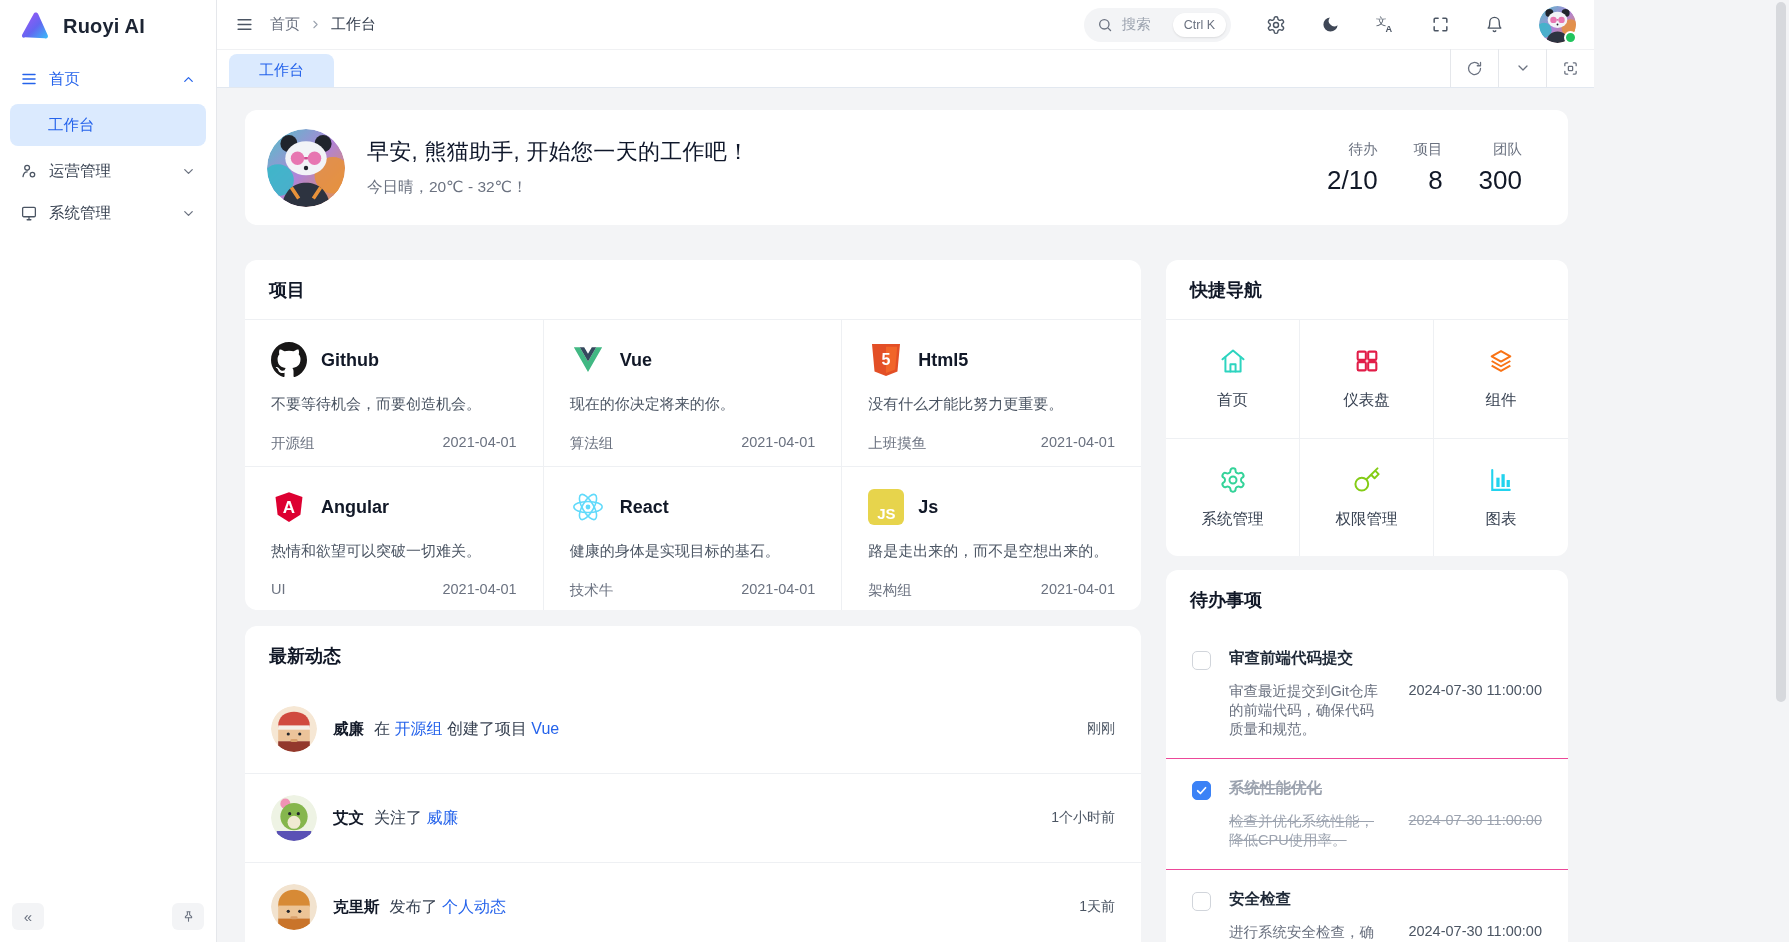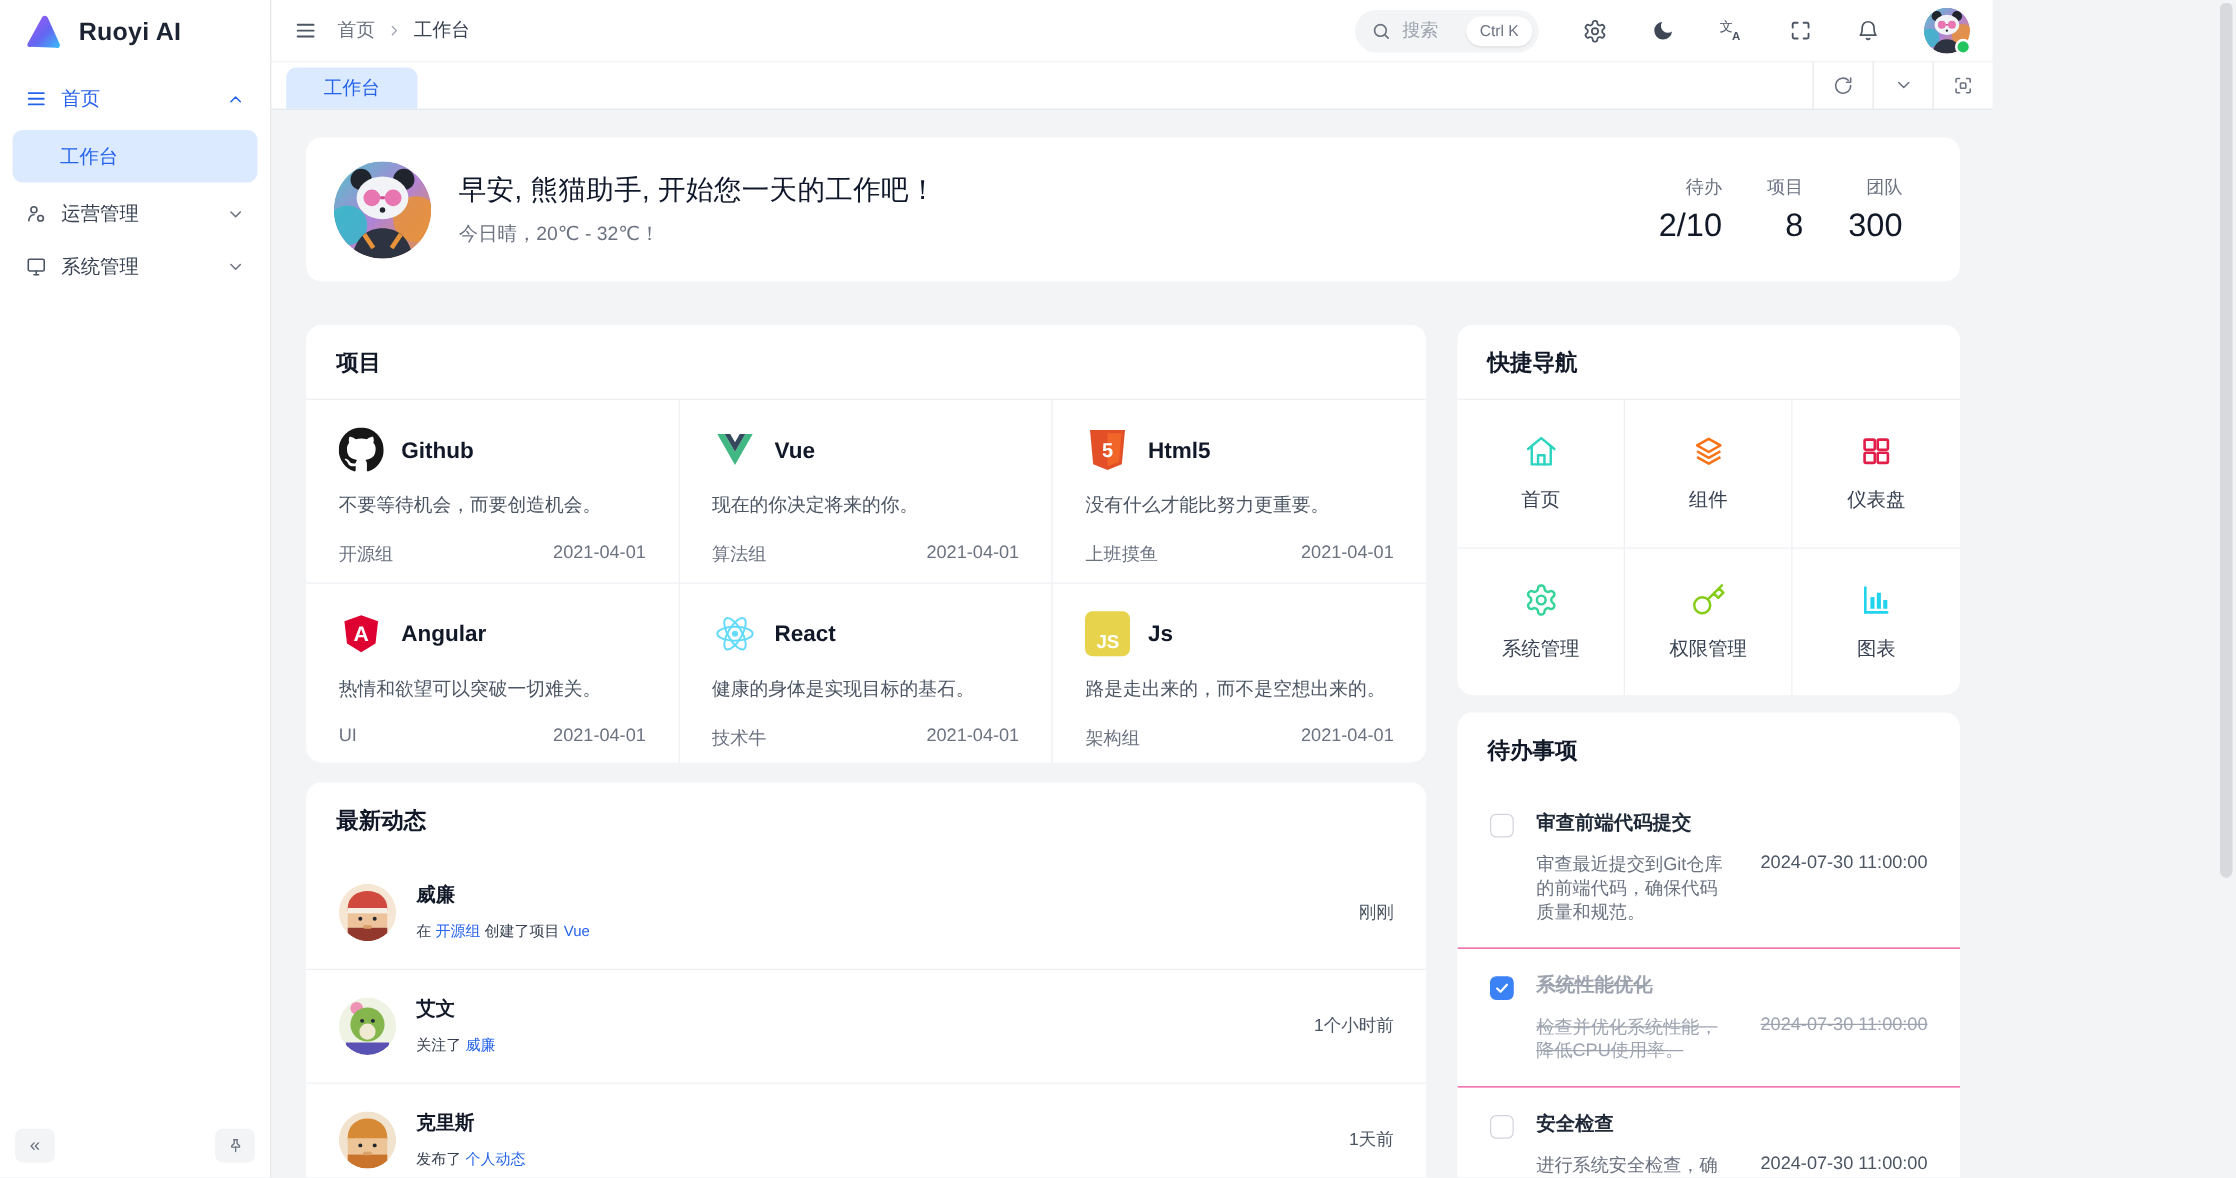--- a/index.html
+++ b/index.html
@@ -97,23 +97,23 @@
   .qn-cell:nth-child(3n){border-right:none}
   .qn-cell:nth-child(n+4){border-top:1px solid #eef0f3}
   .qn-label{font-size:15.5px;color:#374151}
   .c-teal{color:#2dd4bf}.c-red{color:#e11d48}.c-orange{color:#f97316}
   .c-green{color:#34d399}.c-lime{color:#84cc16}.c-cyan{color:#22d3ee}
 
   .activity-panel{height:400px;overflow:hidden}
   .act-item{display:flex;align-items:center;padding:21px 26px;gap:16px}
   .act-item + .act-item{border-top:1px solid #eef0f3}
   .act-avatar{width:46px;height:46px;border-radius:50%;overflow:hidden;flex:none}
-  .act-body{display:flex;flex-direction:column;gap:10px}
+  .act-body{display:flex;flex-direction:row;gap:10px}
   .act-name{font-size:15.5px;font-weight:bold;color:#111827}
-  .act-line{font-size:12px;color:#374151}
+  .act-line{font-size:16px;color:#374151}
   .act-line .link{color:#2563eb;cursor:pointer}
   .act-time{margin-left:auto;font-size:14px;color:#4b5563}
 
   .todos-panel{flex:1;min-height:380px;overflow:hidden}
   .todo-item{display:flex;padding:19px 26px;gap:18px}
   .todo-item + .todo-item{border-top:1px solid #ec4899}
   .checkbox{width:19px;height:19px;border-radius:5px;border:1.5px solid #d1d5db;background:#fff;
             margin-top:3px;flex:none;cursor:pointer;display:flex;align-items:center;justify-content:center}
   .checkbox.checked{background:#3b82f6;border-color:#3b82f6;color:#fff}
   .todo-body{flex:1;min-width:0}
@@ -591,40 +591,40 @@
                   <svg width="28" height="28" viewBox="0 0 24 24" fill="none" stroke="currentColor" stroke-width="1.7" stroke-linecap="round" stroke-linejoin="round">
                       <path d="M3 10.5 12 3l9 7.5"></path>
                       <path d="M5.5 8.8V21h13V8.8"></path>
                       <path d="M9.8 21v-6.2h4.4V21"></path>
                     </svg>
                 </span>
                 <span class="qn-label">首页</span>
               </div>
 
               <div class="qn-cell">
-                <span class="c-orange">
-                  <svg width="28" height="28" viewBox="0 0 24 24" fill="none" stroke="currentColor" stroke-width="1.7" stroke-linejoin="round">
-                      <path d="M12 3.5 20 8l-8 4.5L4 8z"></path>
-                      <path d="m4 12 8 4.5L20 12"></path>
-                      <path d="m4 16 8 4.5L20 16"></path>
-                    </svg>
-                </span>
-                <span class="qn-label">组件</span>
-              </div>
-
-              <div class="qn-cell">
                 <span class="c-red">
                   <svg width="28" height="28" viewBox="0 0 24 24" fill="none" stroke="currentColor" stroke-width="1.8">
                       <rect x="4" y="4" width="7" height="7" rx="1"></rect>
                       <rect x="13" y="4" width="7" height="7" rx="1"></rect>
                       <rect x="4" y="13" width="7" height="7" rx="1"></rect>
                       <rect x="13" y="13" width="7" height="7" rx="1"></rect>
                     </svg>
                 </span>
                 <span class="qn-label">仪表盘</span>
+              </div>
+
+              <div class="qn-cell">
+                <span class="c-orange">
+                  <svg width="28" height="28" viewBox="0 0 24 24" fill="none" stroke="currentColor" stroke-width="1.7" stroke-linejoin="round">
+                      <path d="M12 3.5 20 8l-8 4.5L4 8z"></path>
+                      <path d="m4 12 8 4.5L20 12"></path>
+                      <path d="m4 16 8 4.5L20 16"></path>
+                    </svg>
+                </span>
+                <span class="qn-label">组件</span>
               </div>
 
               <div class="qn-cell">
                 <span class="c-green">
                   <svg width="28" height="28" viewBox="0 0 24 24" fill="none" stroke="currentColor" stroke-width="1.7" stroke-linecap="round" stroke-linejoin="round">
                       <path d="M12.22 2h-.44a2 2 0 0 0-2 2v.18a2 2 0 0 1-1 1.73l-.43.25a2 2 0 0 1-2 0l-.15-.08a2 2 0 0 0-2.73.73l-.22.38a2 2 0 0 0 .73 2.73l.15.1a2 2 0 0 1 1 1.72v.51a2 2 0 0 1-1 1.74l-.15.09a2 2 0 0 0-.73 2.73l.22.38a2 2 0 0 0 2.73.73l.15-.08a2 2 0 0 1 2 0l.43.25a2 2 0 0 1 1 1.73V20a2 2 0 0 0 2 2h.44a2 2 0 0 0 2-2v-.18a2 2 0 0 1 1-1.73l.43-.25a2 2 0 0 1 2 0l.15.08a2 2 0 0 0 2.73-.73l.22-.39a2 2 0 0 0-.73-2.73l-.15-.08a2 2 0 0 1-1-1.74v-.5a2 2 0 0 1 1-1.74l.15-.09a2 2 0 0 0 .73-2.73l-.22-.38a2 2 0 0 0-2.73-.73l-.15.08a2 2 0 0 1-2 0l-.43-.25a2 2 0 0 1-1-1.73V4a2 2 0 0 0-2-2z"></path>
                       <circle cx="12" cy="12" r="3"></circle>
                     </svg>
                 </span>
                 <span class="qn-label">系统管理</span>

